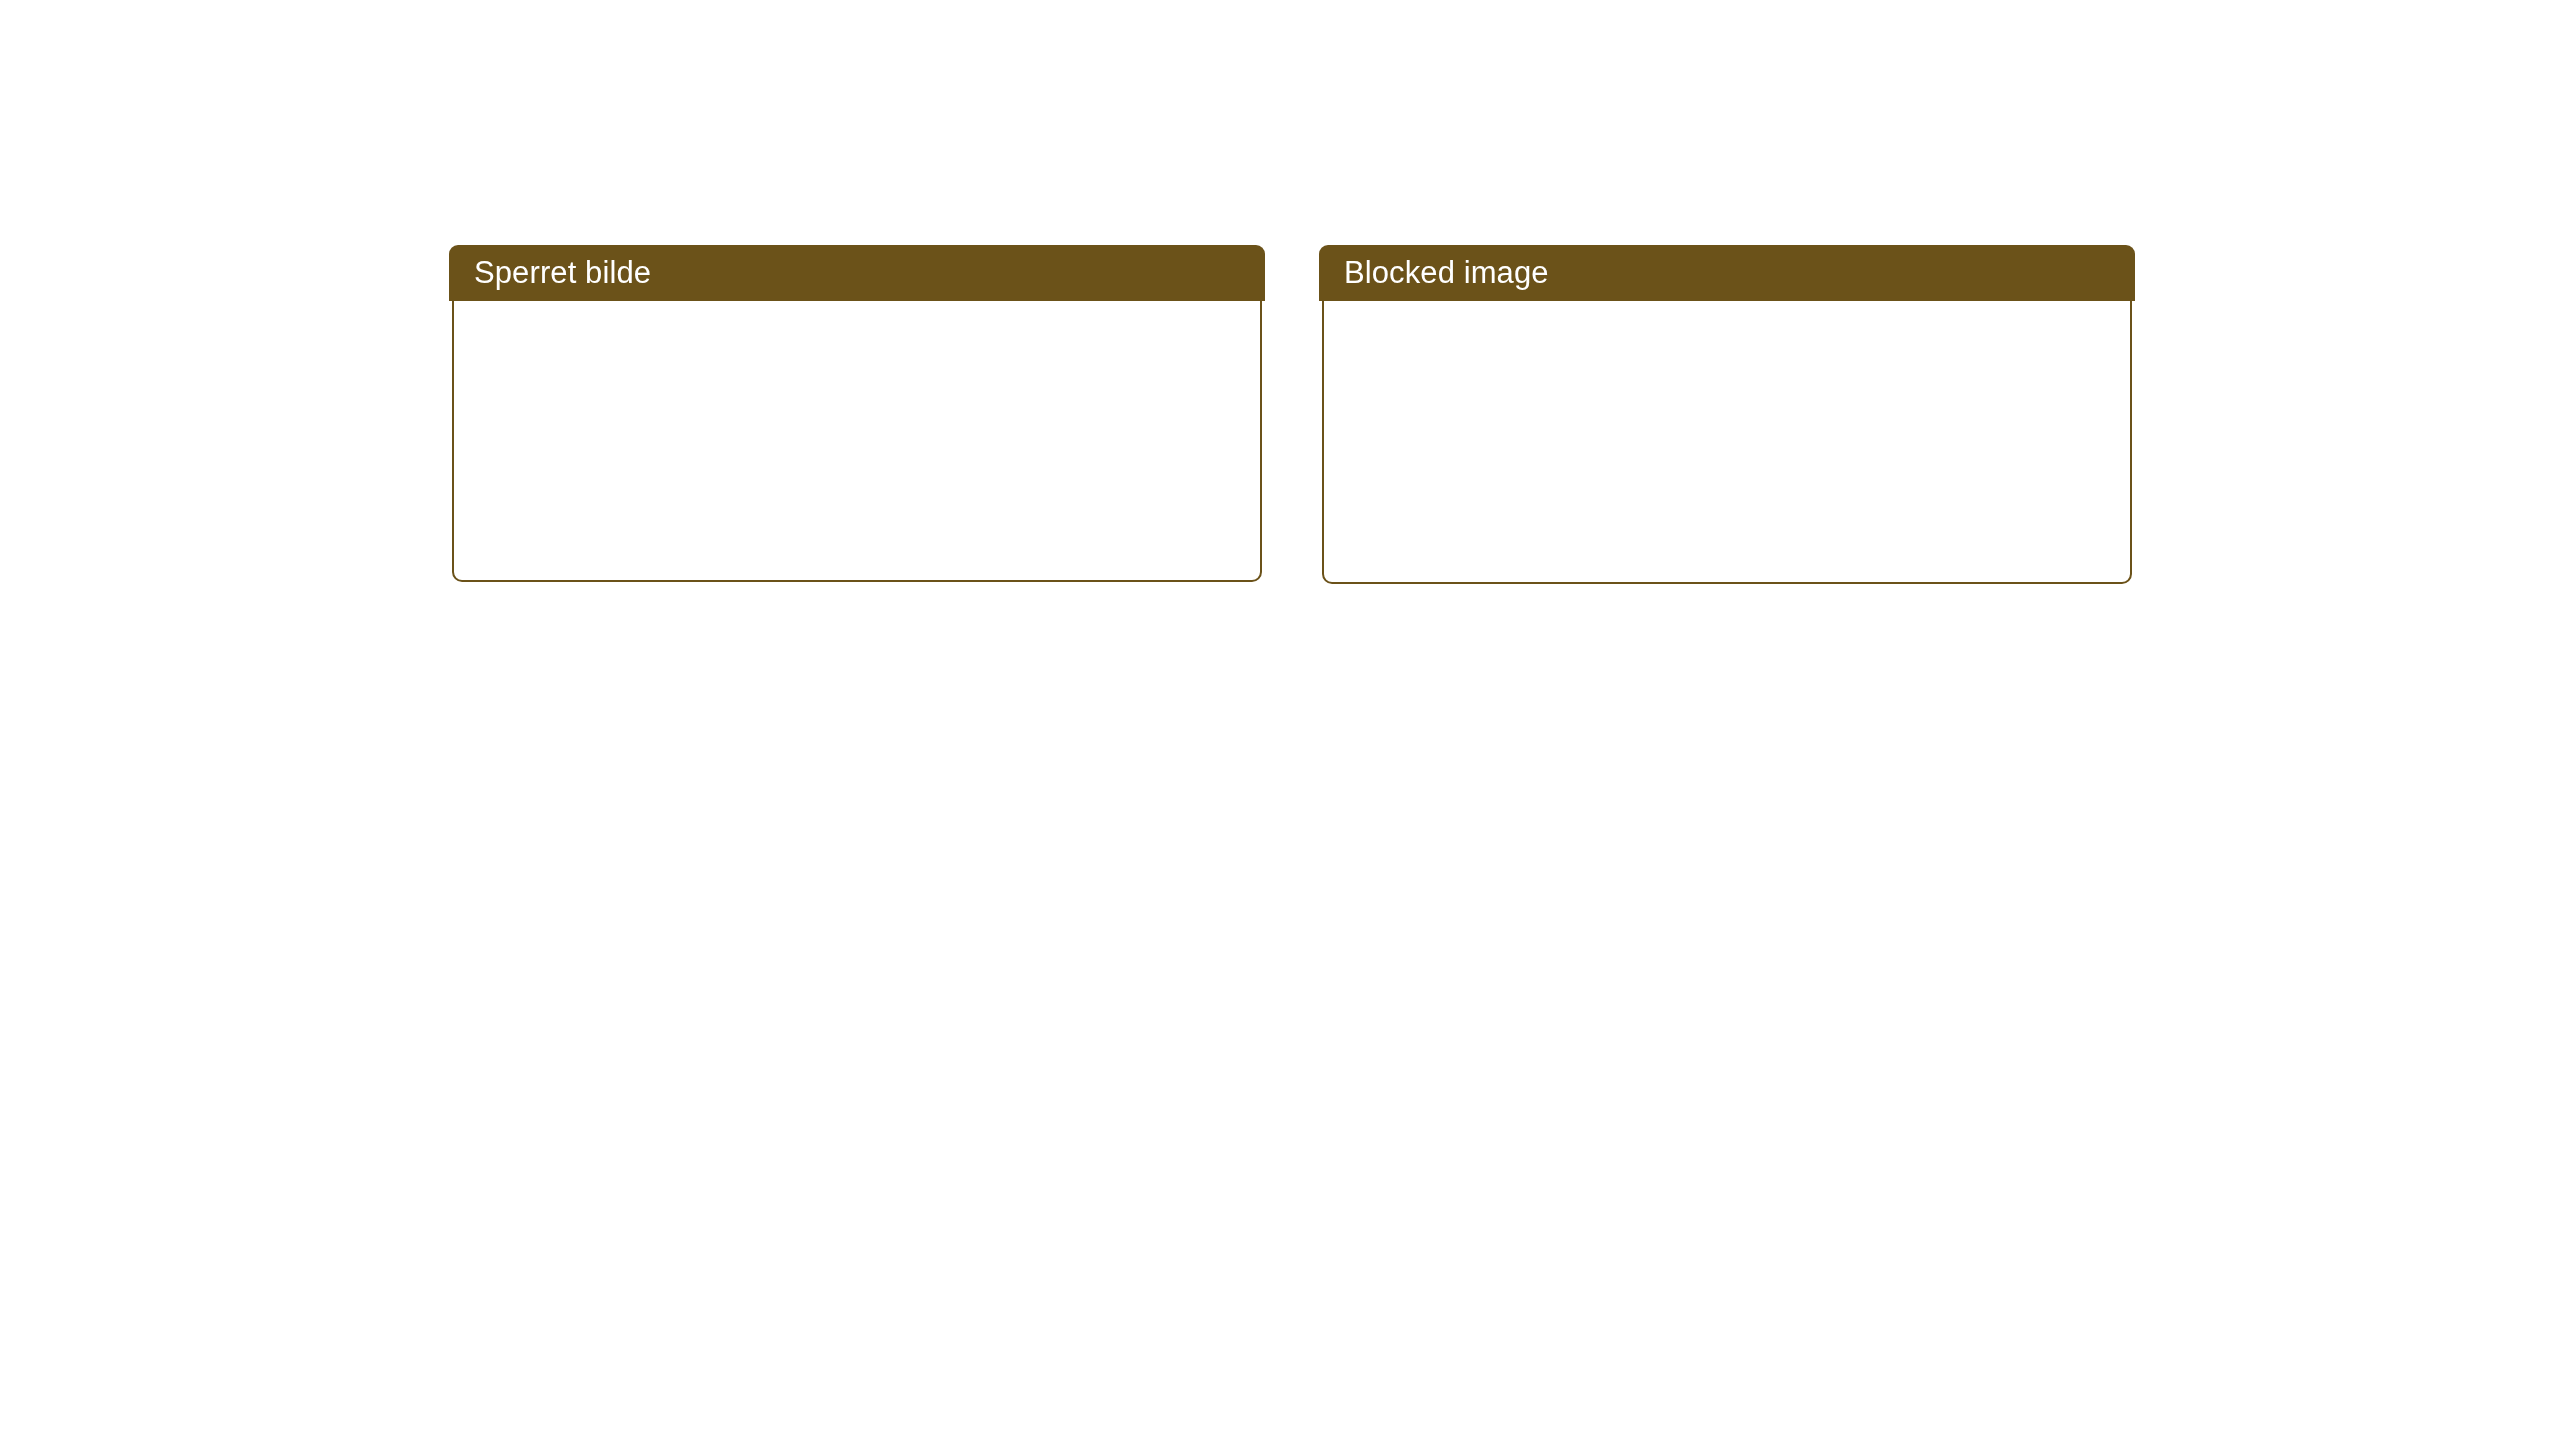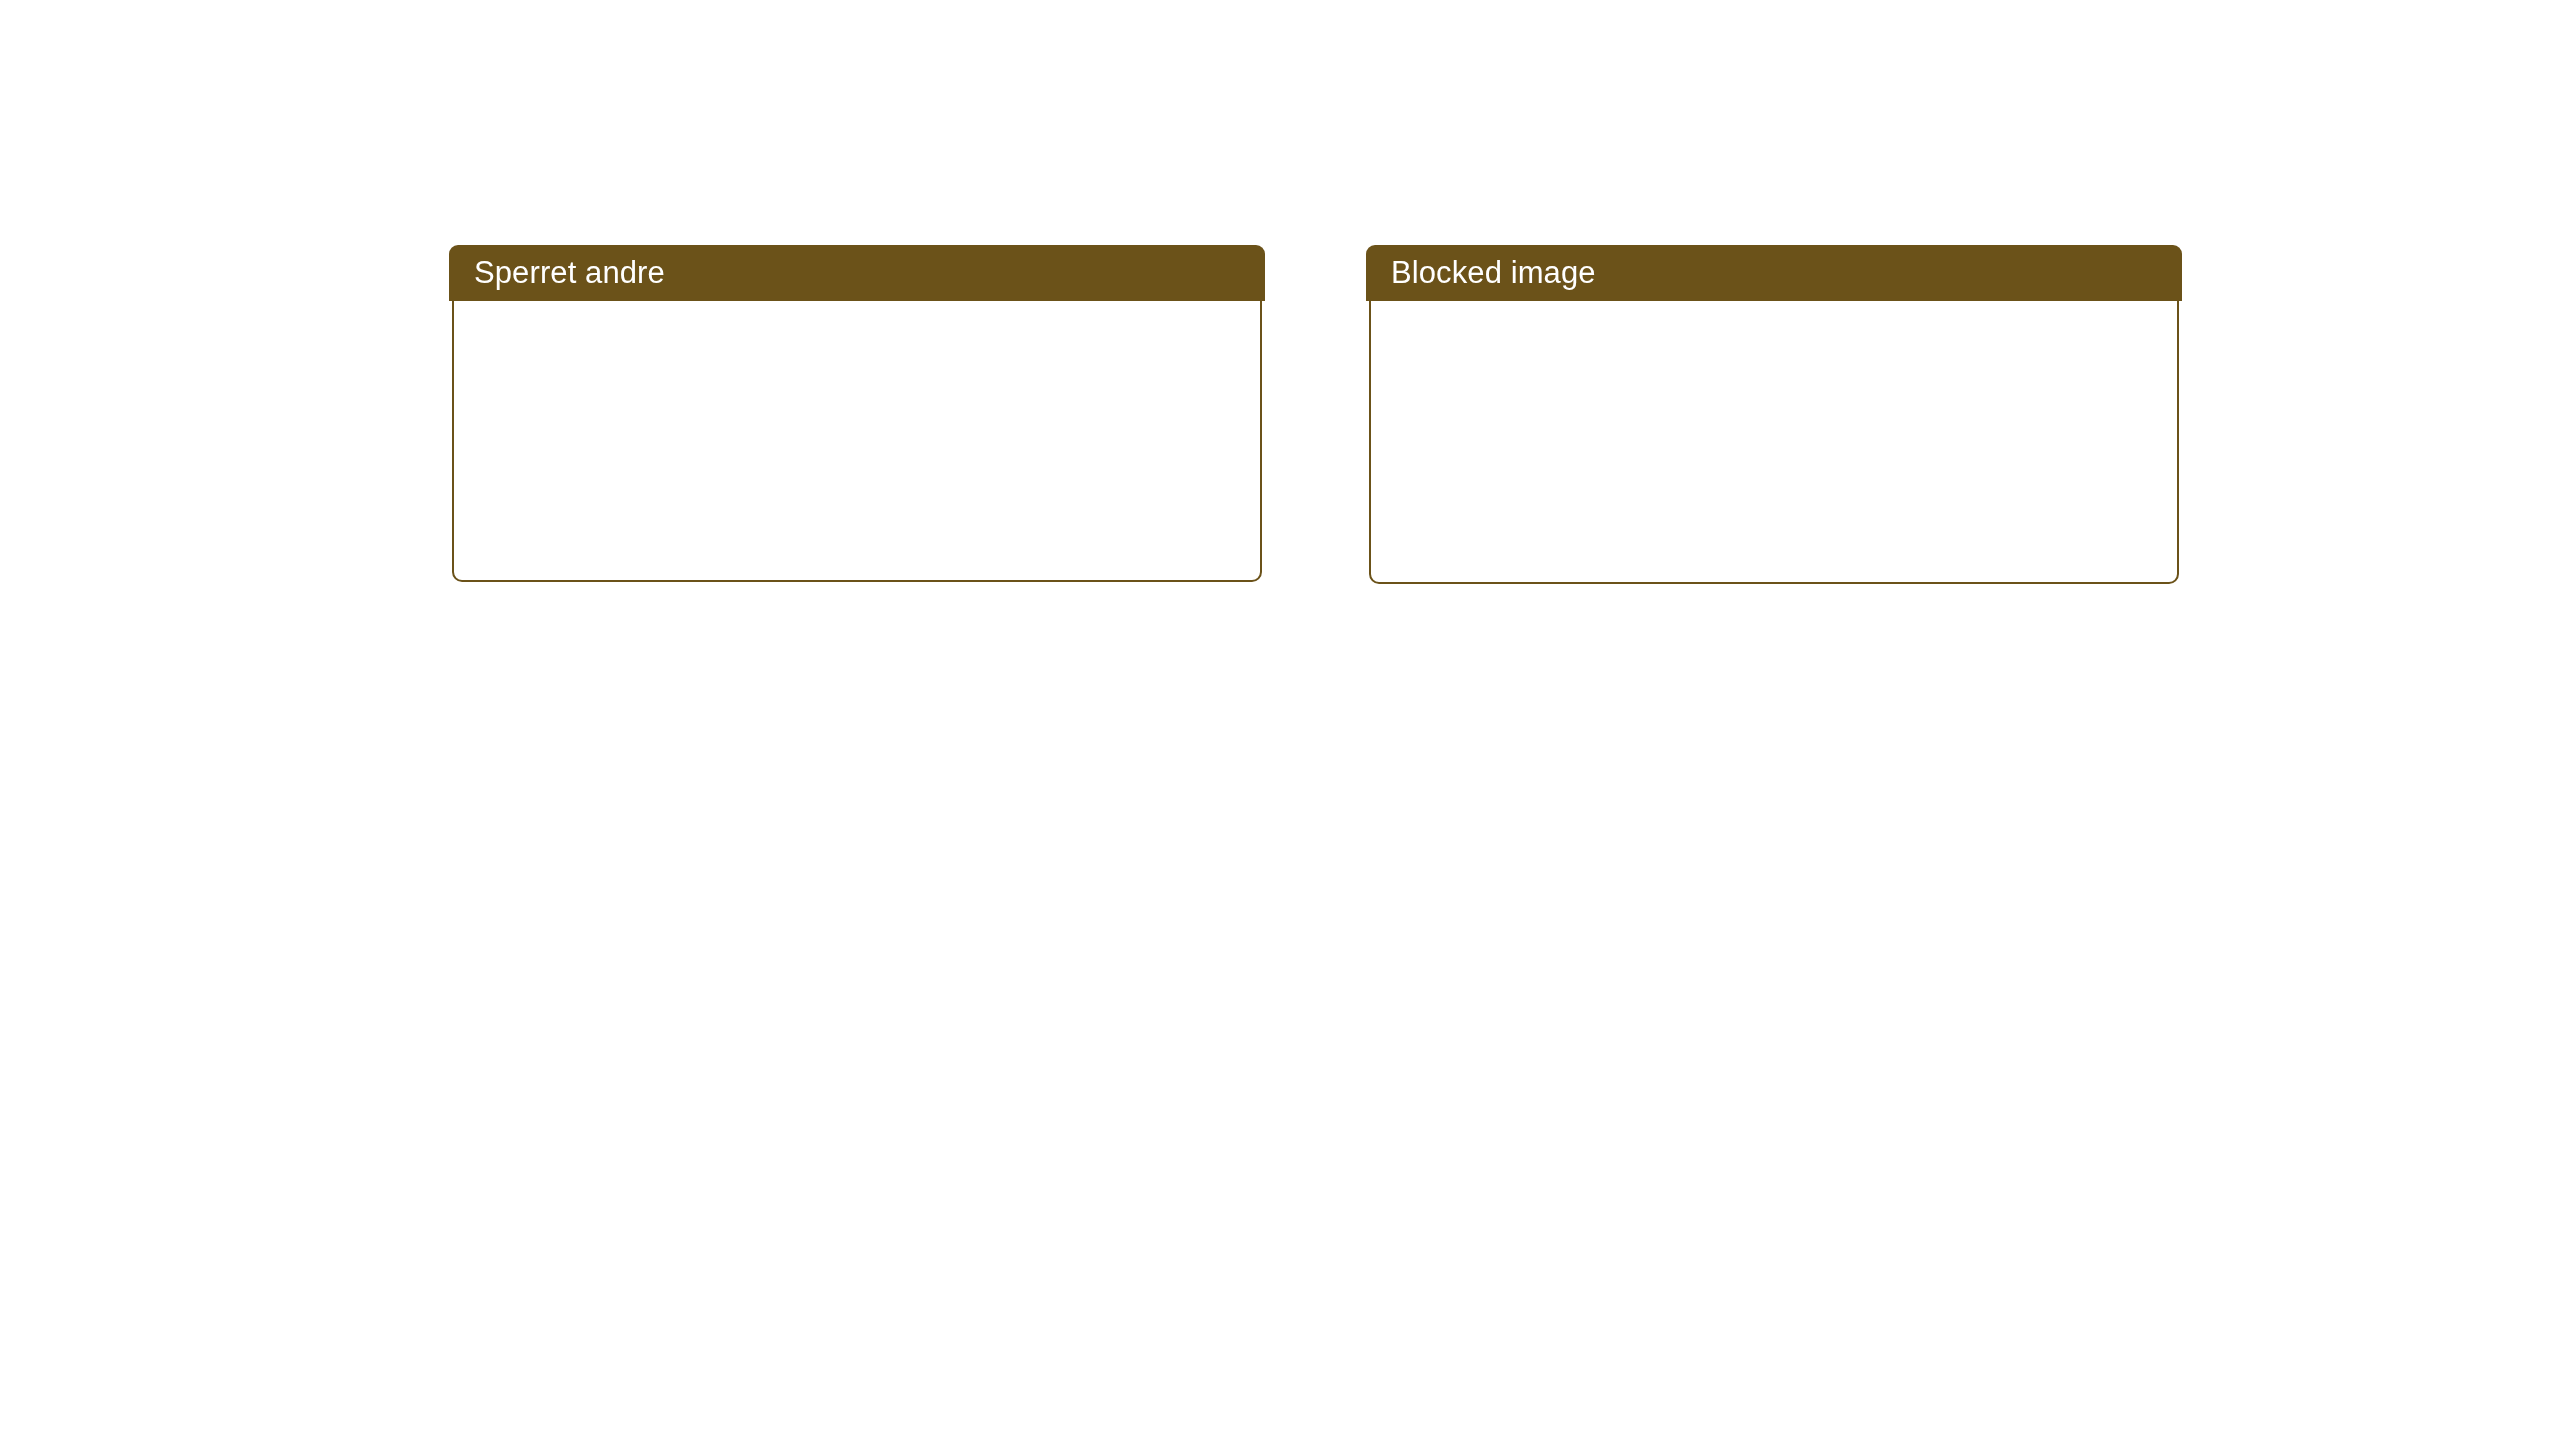--- a/index.html
+++ b/index.html
@@ -94,34 +94,33 @@
     top: 245px;
     width: 810px;
     height: 337px;
   }
 
   #card-en {
     left: 1322px;
     top: 245px;
     width: 810px;
     height: 339px;
-    margin-left: 47px;
   }
 </style>
 </head>
 <body>
 
 <div id="stage">
 
   <div class="notice-card" id="card-no">
 
     <div class="notice-body"></div>
 
     <div class="notice-header">
-      <span class="notice-title">Sperret andre</span>
+      <span class="notice-title">Sperret bilde</span>
     </div>
 
     <div class="notice-body-inner">
       <p class="notice-para">Dette bildet er sperret grunnet personvern
 eller andre klausuler.</p>
       <p class="notice-para">Bildet er sperret på ubestemt tid.</p>
     </div>
   </div>
 
   <div class="notice-card" id="card-en">

